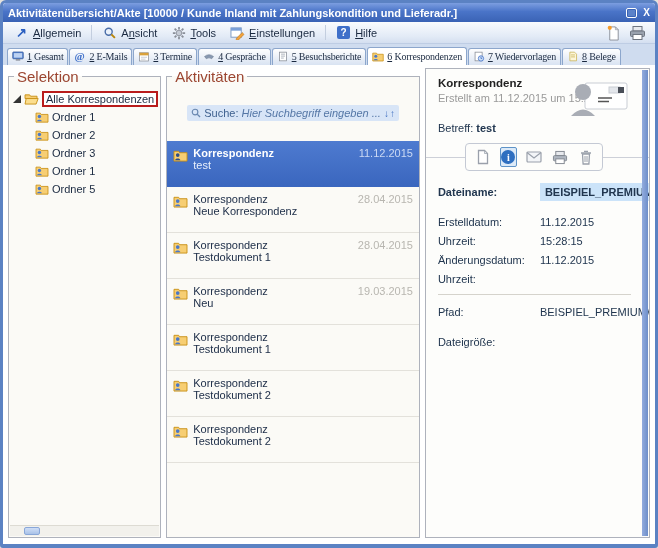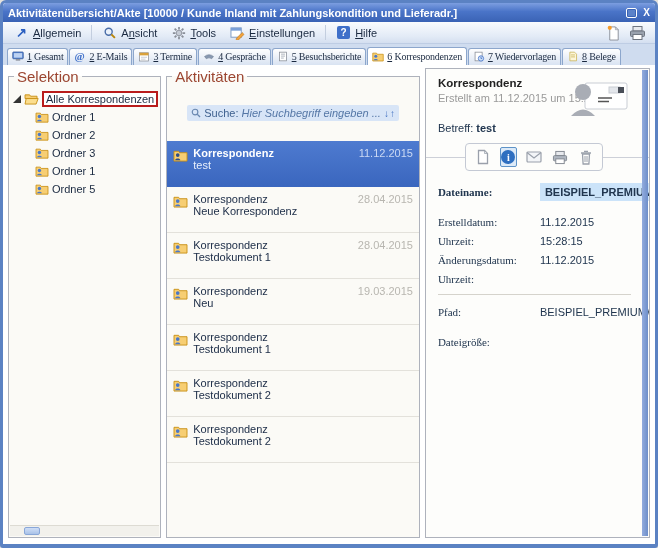--- a/index.html
+++ b/index.html
@@ -73,21 +73,21 @@
   .tb-wrap{ position:relative; margin-top:9px; height:28px; }
   .tb-line{ position:absolute; left:-12px; right:-18px; top:14px; border-top:1px solid #CDD0D8; }
   .toolbar{ position:relative; margin:0 auto; width:138px; padding:3px 8px; border:1px solid #C4C9D4; border-radius:4px;
     background:#FDFDFB; display:flex; gap:8px; align-items:center; justify-content:center; z-index:1; }
   .tbtn{ width:20px; height:20px; display:flex; align-items:center; justify-content:center; border:1px solid transparent; }
   .tbtn.active{ background:#DCEAF8; border:1px solid #5E93C8; border-radius:2px; }
   .info-dot{ width:14px; height:14px; border-radius:50%; background:#2E6FC0; color:#fff; font-weight:bold;
     font-size:10px; display:flex; align-items:center; justify-content:center; font-family:"Liberation Serif",serif; }
   .fields{ margin-top:12px; }
   .frow{ display:flex; align-items:center; margin-bottom:5px; min-height:14px; color:#21364F; }
-  .frow .lbl{ flex:0 0 102px;font-family:Liberation Serif, serif; }
+  .frow .lbl{ flex:0 0 102px; }
   .frow .val{ flex:1; }
   .frow.hl { margin-bottom:14px; }
   .frow.hl .lbl{ font-weight:bold; }
   .frow.hl .val{ background:#CBE3F9; font-weight:bold; padding:3px 5px; }
   .frow.sp{ margin-bottom:16px; }
   .divider{ border-top:1px solid #D5D3CC; margin:8px 0 10px 0; }
   u{ text-decoration:underline; }
   svg{ display:block; }
 </style>
 </head>

